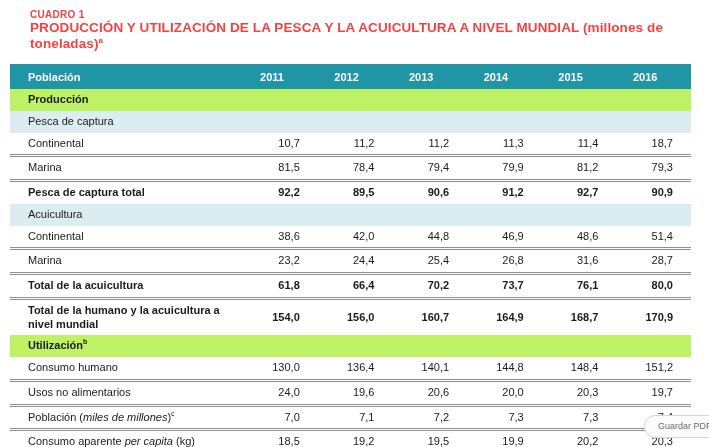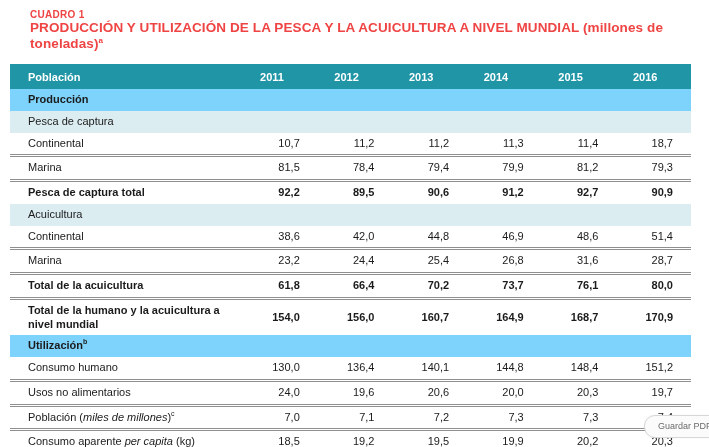--- a/index.html
+++ b/index.html
@@ -22,21 +22,21 @@
   col.c-yr  { width:74.6px; }
   thead th {
     background:#1f95a6; color:#ffffff; font-weight:bold;
     height:23px; font-size:11px;
   }
   th.cat-h { text-align:left; padding-left:18px; }
   th.num-h { padding-right:18px; }
   td { padding:4px 0; vertical-align:middle; line-height:1.25; }
   td.cat { text-align:left; padding-left:18px; }
   td.num { text-align:right; padding-right:18px; }
-  tr.section td { background:#7dd3fc; font-weight:bold;margin-left:22px; }
+  tr.section td { background:#bef264; font-weight:bold;margin-left:22px; }
   tr.subsection td { background:#dcedf2; font-weight:normal; }
   tr.total td { font-weight:bold; }
   tr.sep td { border-top:3px double #8f8f8f; }
   tr.bottom td { border-bottom:2px solid #4b4b4b; }
   td.cat i { font-style:italic;text-align:right; }
   sup { font-size:7px; line-height:0; }
 
   .save-btn {
     position:absolute; left:644px; top:415px; height:21px;
     padding:0 13px; border:1px solid #d7d7d7; border-radius:11px;

